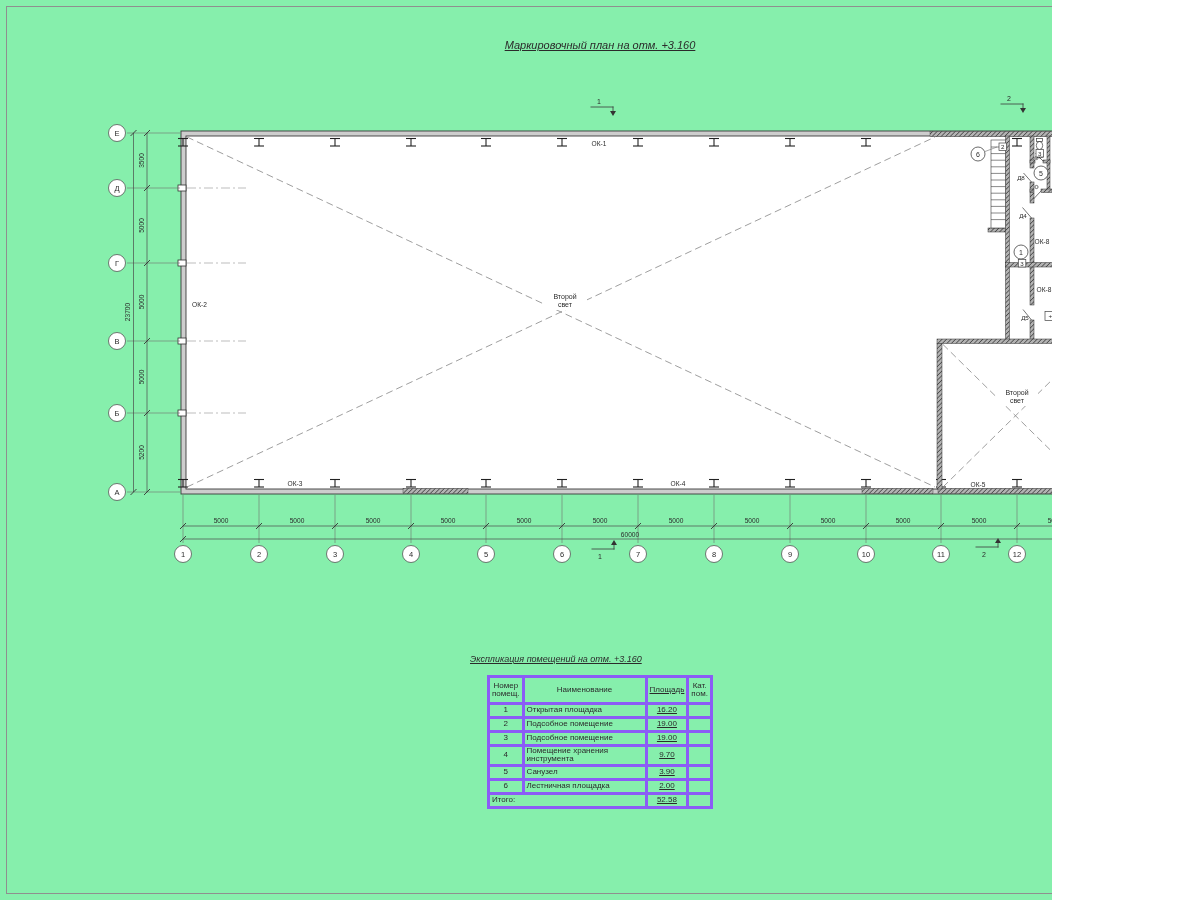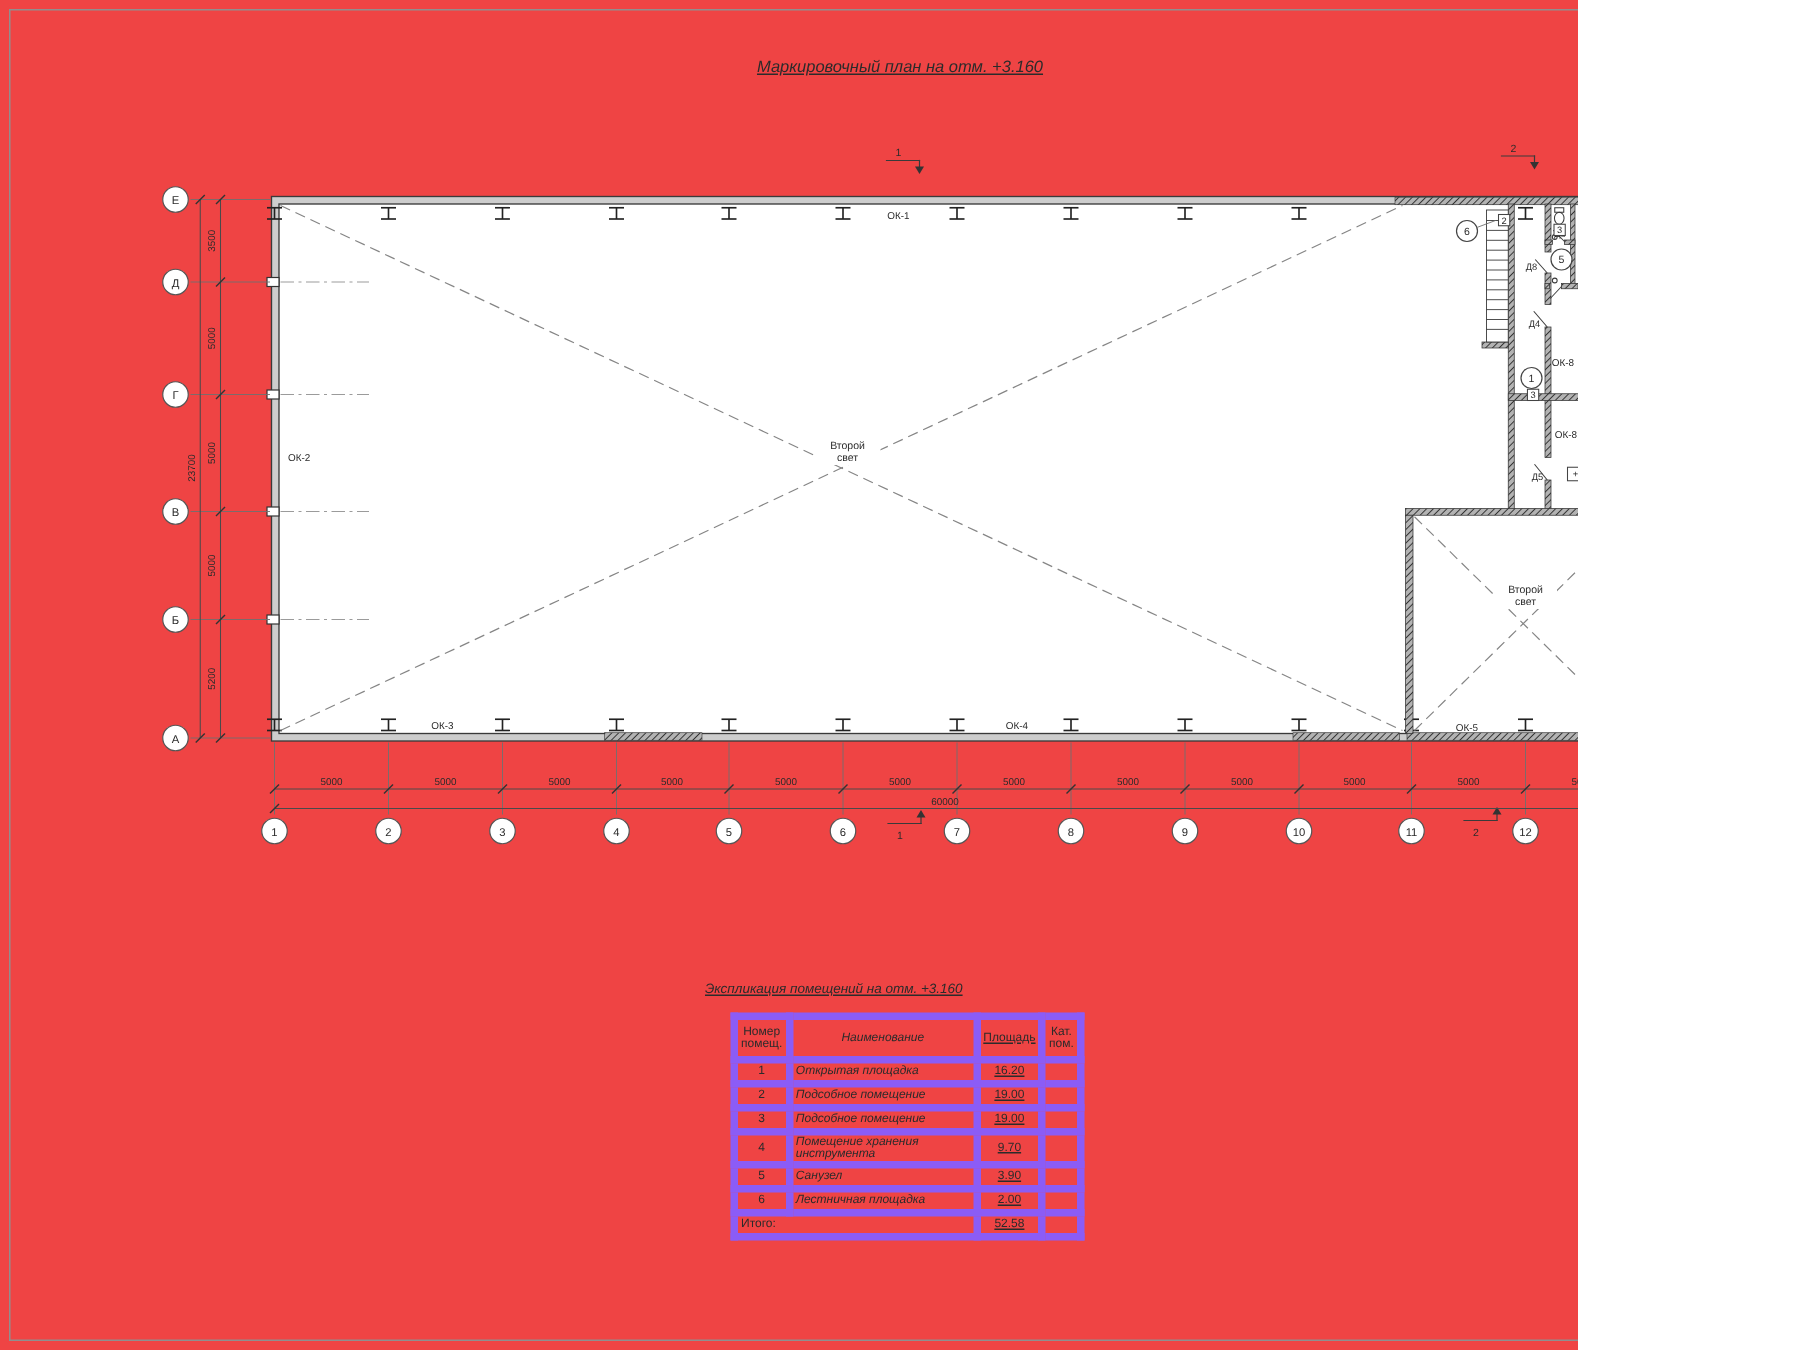--- a/index.html
+++ b/index.html
@@ -1,16 +1,16 @@
 <!DOCTYPE html>
 <html><head>
 <meta charset="utf-8">
 <style>
   html,body{margin:0;padding:0;background:#fff;}
-  .sheet{position:relative;width:1052px;height:900px;background:#ef4444;overflow:hidden;
+  .sheet{position:relative;width:1052px;height:900px;background:#86efac;overflow:hidden;
          font-family:"Liberation Sans",sans-serif;}
   .frame{position:absolute;left:6px;top:6px;width:1186px;height:886px;border:1px solid #8f8f8f;}
   .plan-title{position:absolute;left:0;top:39px;width:1200px;text-align:center;
               font-size:11px;font-style:italic;color:#2b2b2b;}
   .plan-title span{text-decoration:underline;}
   svg{position:absolute;left:0;top:0;}
   svg text{font-family:"Liberation Sans",sans-serif;fill:#2b2b2b;}
   .s6{font-size:6.2px;} .s65{font-size:6.6px;} .s7{font-size:7px;} .s75{font-size:7.5px;}
   .mid{text-anchor:middle;}
   .thin{stroke:#6f6f6f;stroke-width:0.6;fill:none;}
@@ -18,26 +18,26 @@
   .wl{stroke:#3a3a3a;stroke-width:0.8;fill:none;}
   .dash{stroke:#858585;stroke-width:0.8;fill:none;stroke-dasharray:7 4;}
   .dashdot{stroke:#909090;stroke-width:0.6;fill:none;stroke-dasharray:9 3 2 3;}
   .door{stroke:#3a3a3a;stroke-width:0.7;fill:none;}
   
   .tbl-title{position:absolute;left:470px;top:654px;width:224px;text-align:left;
              font-size:9px;font-style:italic;color:#2b2b2b;}
   .tbl-title span{text-decoration:underline;}
   table.expl{position:absolute;left:487px;top:675px;border-collapse:collapse;
              font-size:8px;color:#2b2b2b;table-layout:fixed;}
-  table.expl td,table.expl th{border:5px solid #8b5cf6;font-weight:normal;
+  table.expl td,table.expl th{border:3px solid #8b5cf6;font-weight:normal;
              padding:0 2px;line-height:1.05;overflow:hidden;}
   table.expl th{height:24px;text-align:center;}
   table.expl td{height:11px;}
   .c-num{width:20px;text-align:center;}
-  .c-name{width:116px;text-align:left;font-style:italic;}
+  .c-name{width:116px;text-align:left;}
   .c-area{width:32px;text-align:center;text-decoration:underline;}
   .c-cat{width:16px;text-align:center;}
   .total-lbl{text-align:left;}
 </style>
 </head>
 <body>
 
 <div class="sheet">
   <div class="frame"></div>
 

